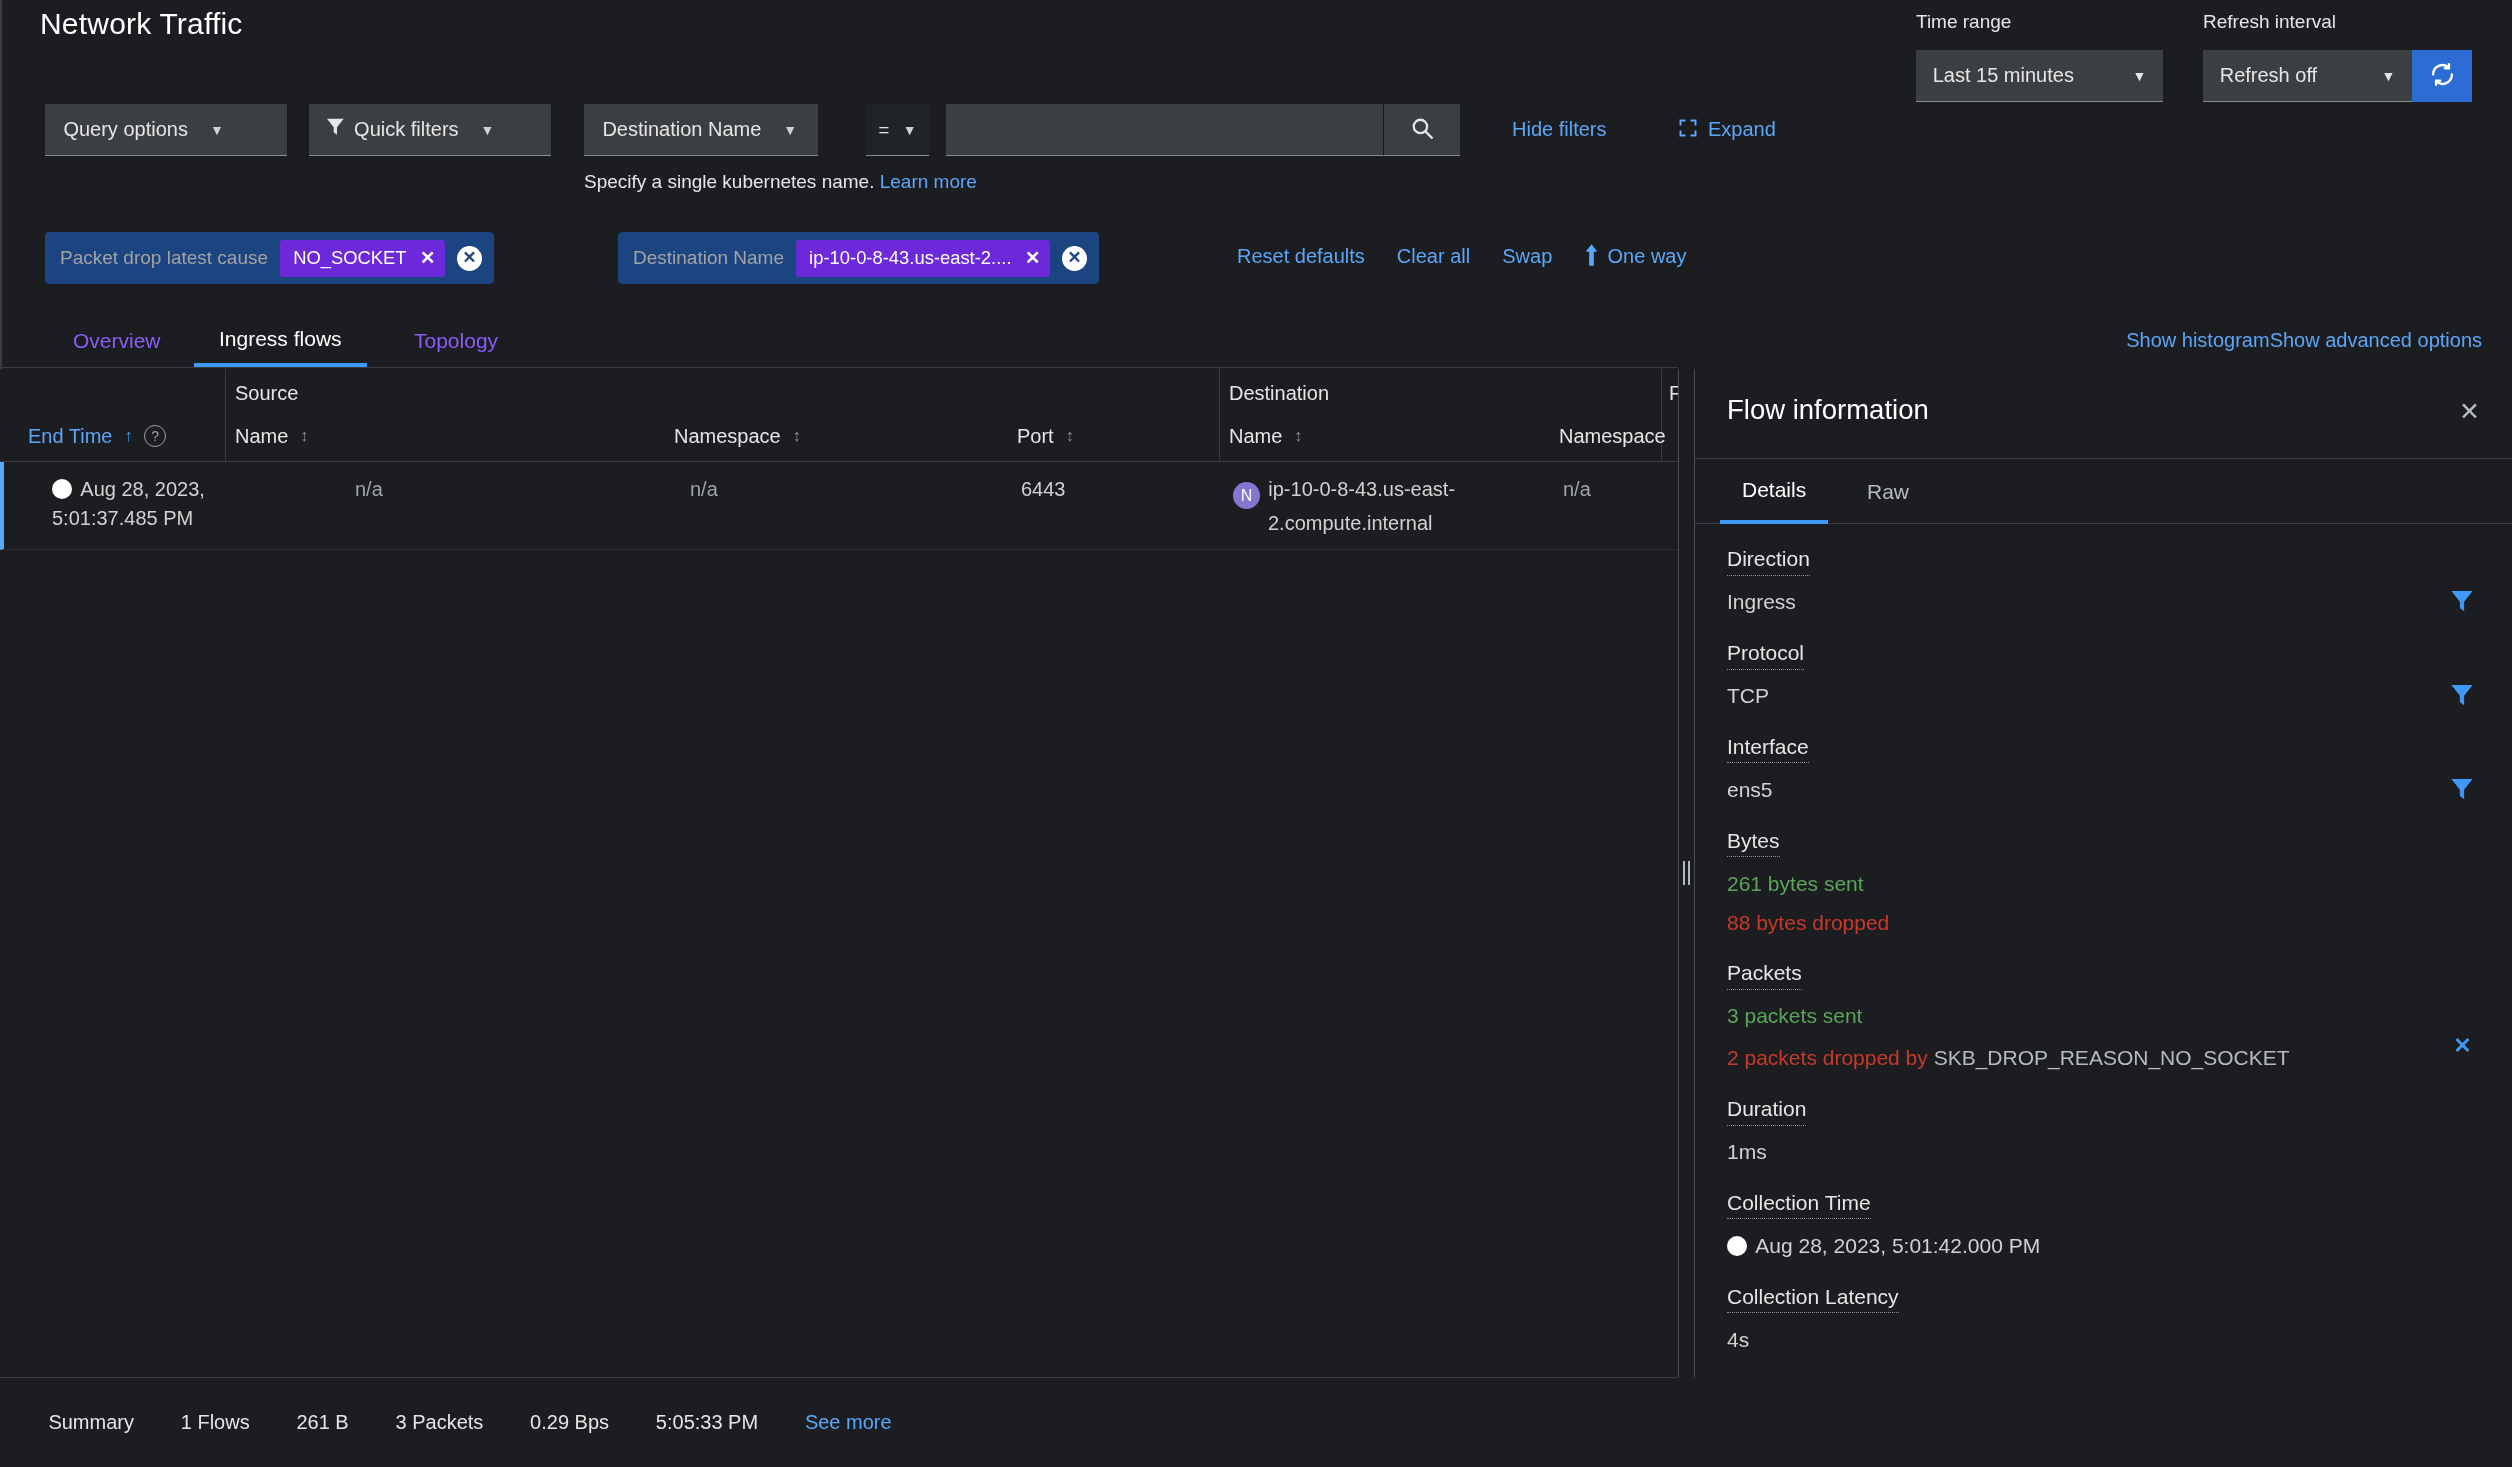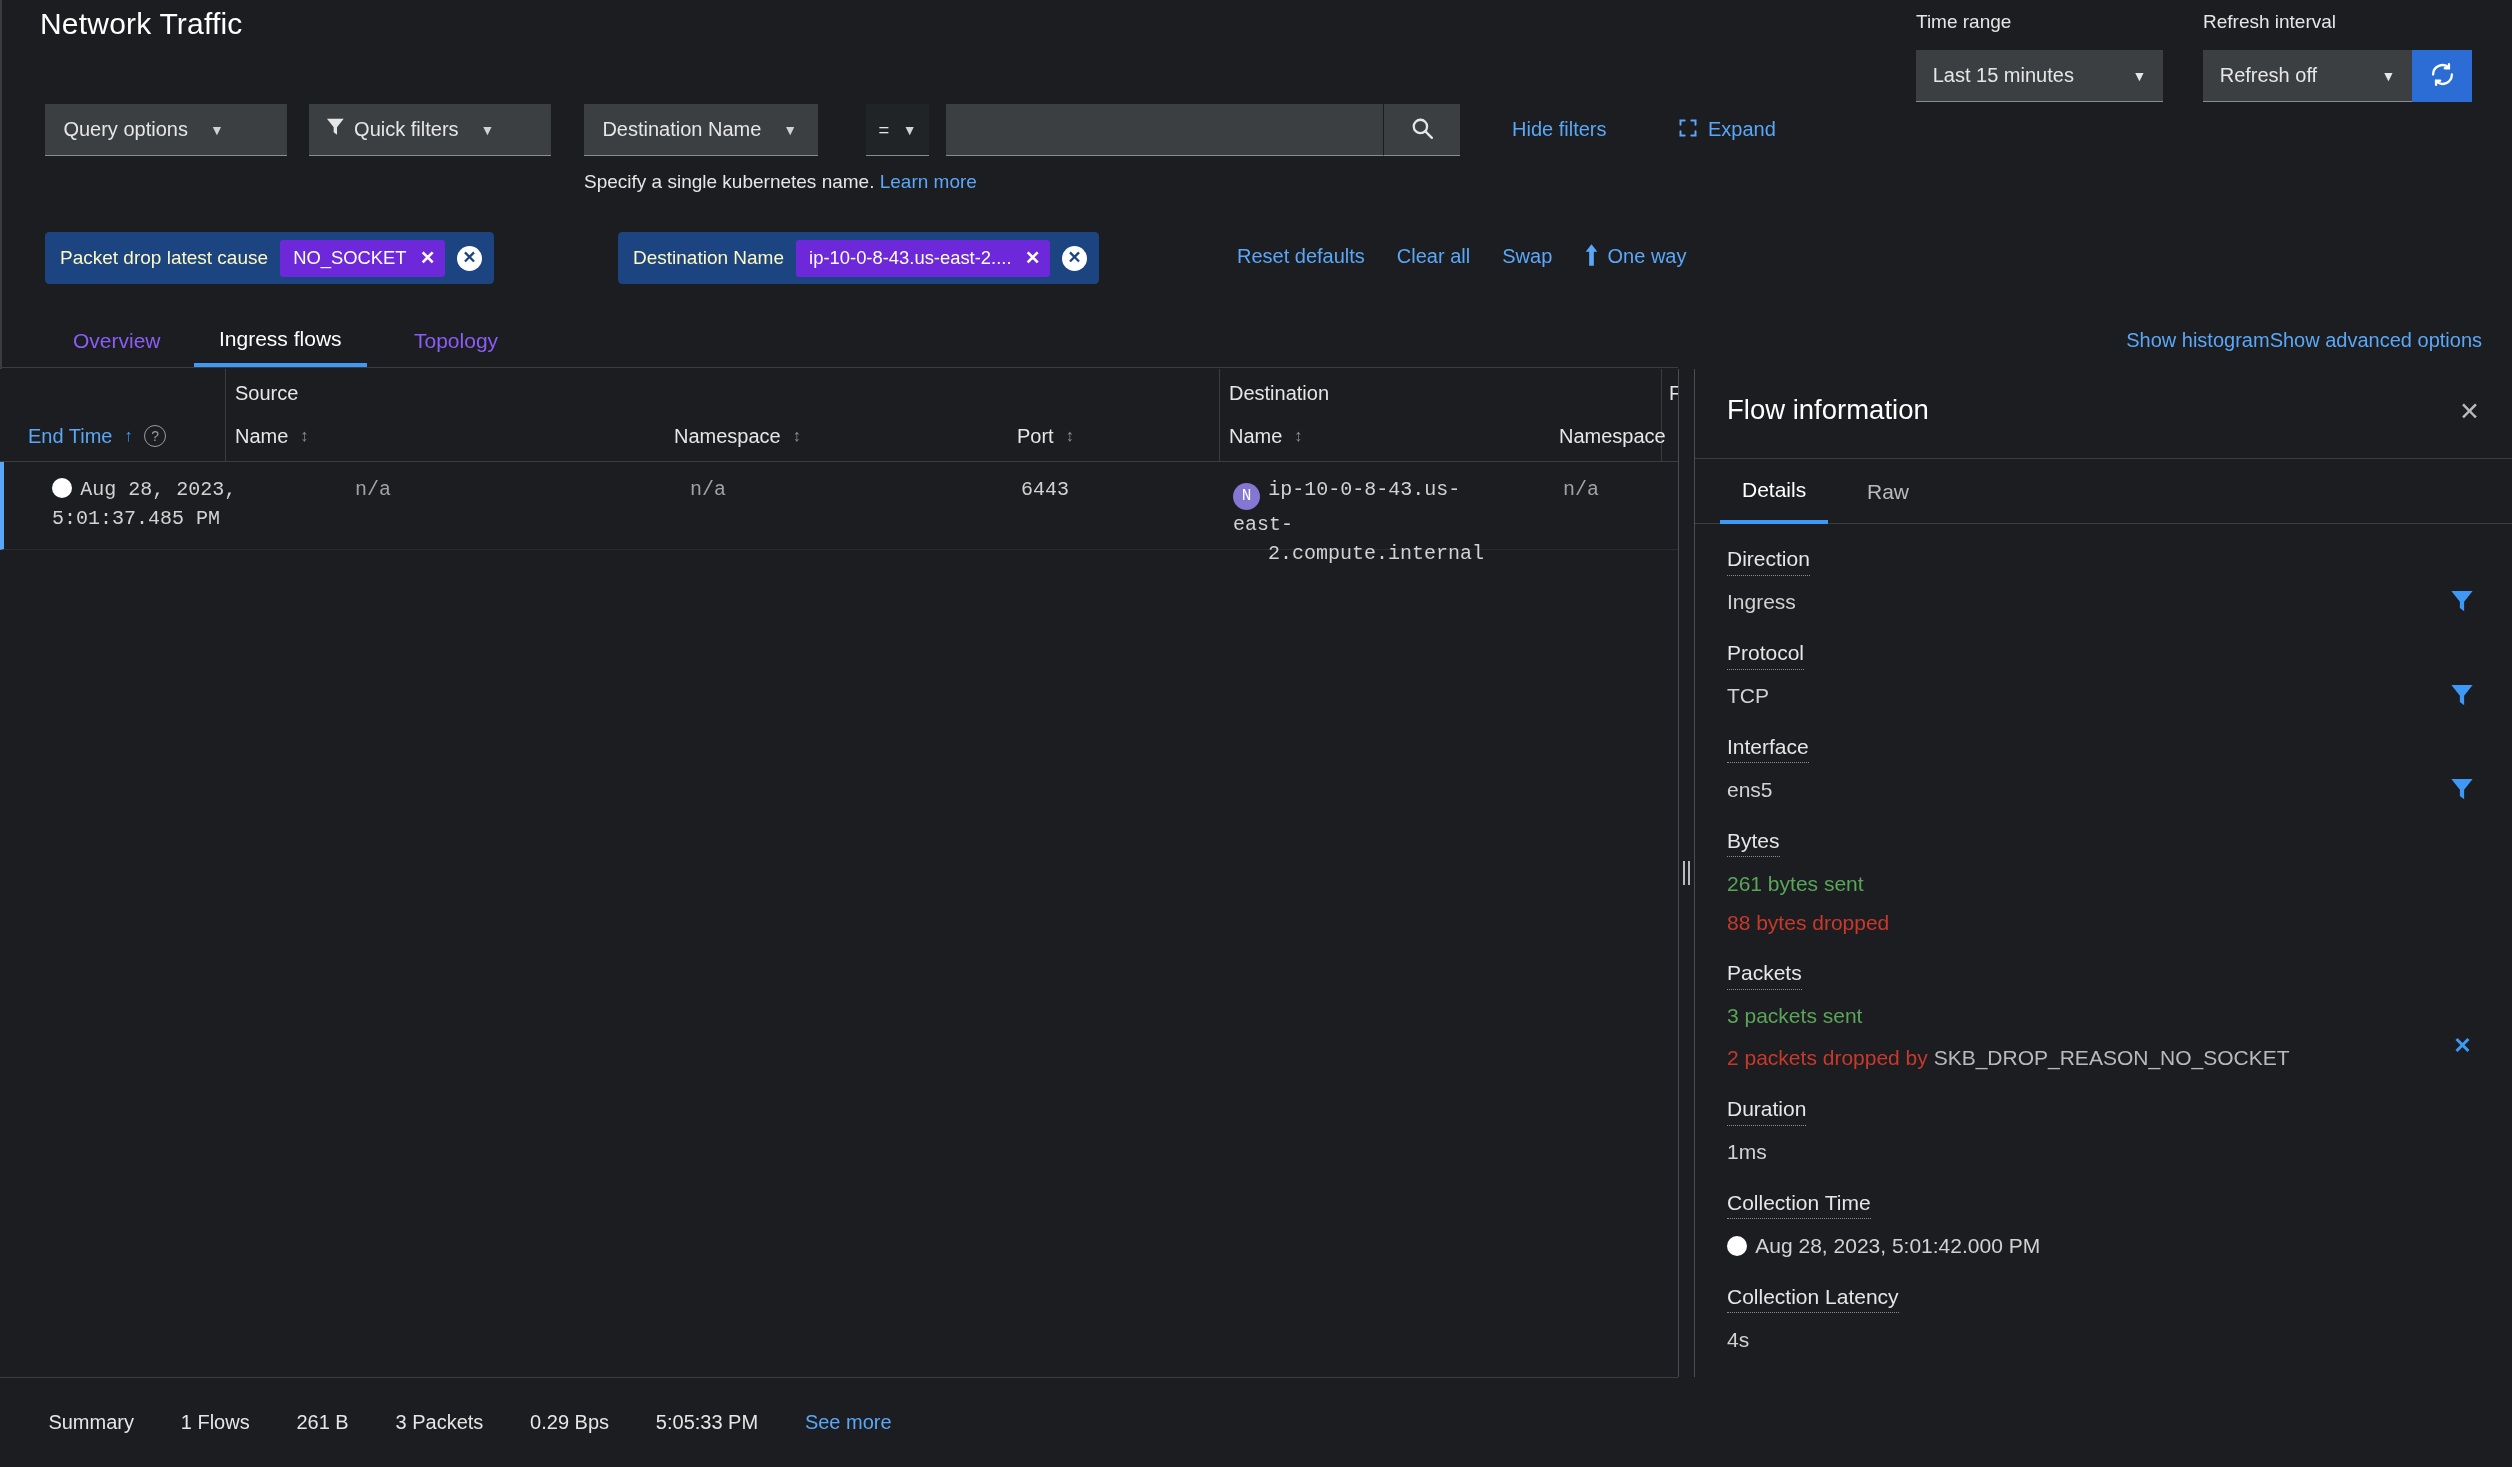--- a/index.html
+++ b/index.html
@@ -77,21 +77,21 @@
     background: #2b6dd4; border: none; display: flex; align-items: center;
     justify-content: center; cursor: pointer;
   }
 
   
   .chips { position: absolute; left: 0; top: 232px; height: 52px; }
   .chip-group {
     position: absolute; top: 0; height: 52px; background: #1b4480;
     border-radius: 4.2px; display: flex; align-items: center; padding: 0 11.7px 0 15px; gap: 11.7px;
   }
-  .chip-group-label { font-size: 19px; color: #fef9c3; white-space: nowrap; text-align: right; }
+  .chip-group-label { font-size: 19px; color: #a3a3a3; white-space: nowrap; text-align: right; }
   .chip {
     background: #6d28d9; border-radius: 3.3px; height: 37px; display: flex;
     align-items: center; padding: 0 10px 0 13.4px; gap: 13.4px; cursor: pointer;
   }
   .chip-text { font-size: 18.4px; color: #ffffff; white-space: nowrap; }
   .chip-x { font-size: 18.4px; color: #fff; font-weight: bold; line-height: 1; }
   .chip-group-clear {
     width: 25px; height: 25px; border-radius: 50%; background: #ffffff;
     color: #1b4480; font-size: 16.7px; font-weight: bold; display: flex;
     align-items: center; justify-content: center; cursor: pointer; line-height: 1;
@@ -134,21 +134,20 @@
   .sort-ico.active { color: #3d99f5; }
   .help-ico {
     width: 22px; height: 22px; border-radius: 50%; border: 1.7px solid #9a9da0;
     color: #9a9da0; font-size: 14px; display: flex; align-items: center;
     justify-content: center; cursor: pointer;
   }
 
   .trow {
     position: relative; height: 88px; border-left: 4.2px solid #5ba7f7;
     border-bottom: 0.8px solid #2a2c30;
-    font-family: Liberation Mono, monospace;
   }
   .cell {
     position: absolute; top: 13.4px; font-size: 20px; color: #d2d2d2; line-height: 1.45;
   }
   .cell.dim { color: #a0a3a6; }
   .globe {
     display: inline-block; width: 20px; height: 20px; border-radius: 50%;
     background: #ffffff; position: relative; top: 2.5px; margin-right: 8.3px;
   }
   .kbadge {

